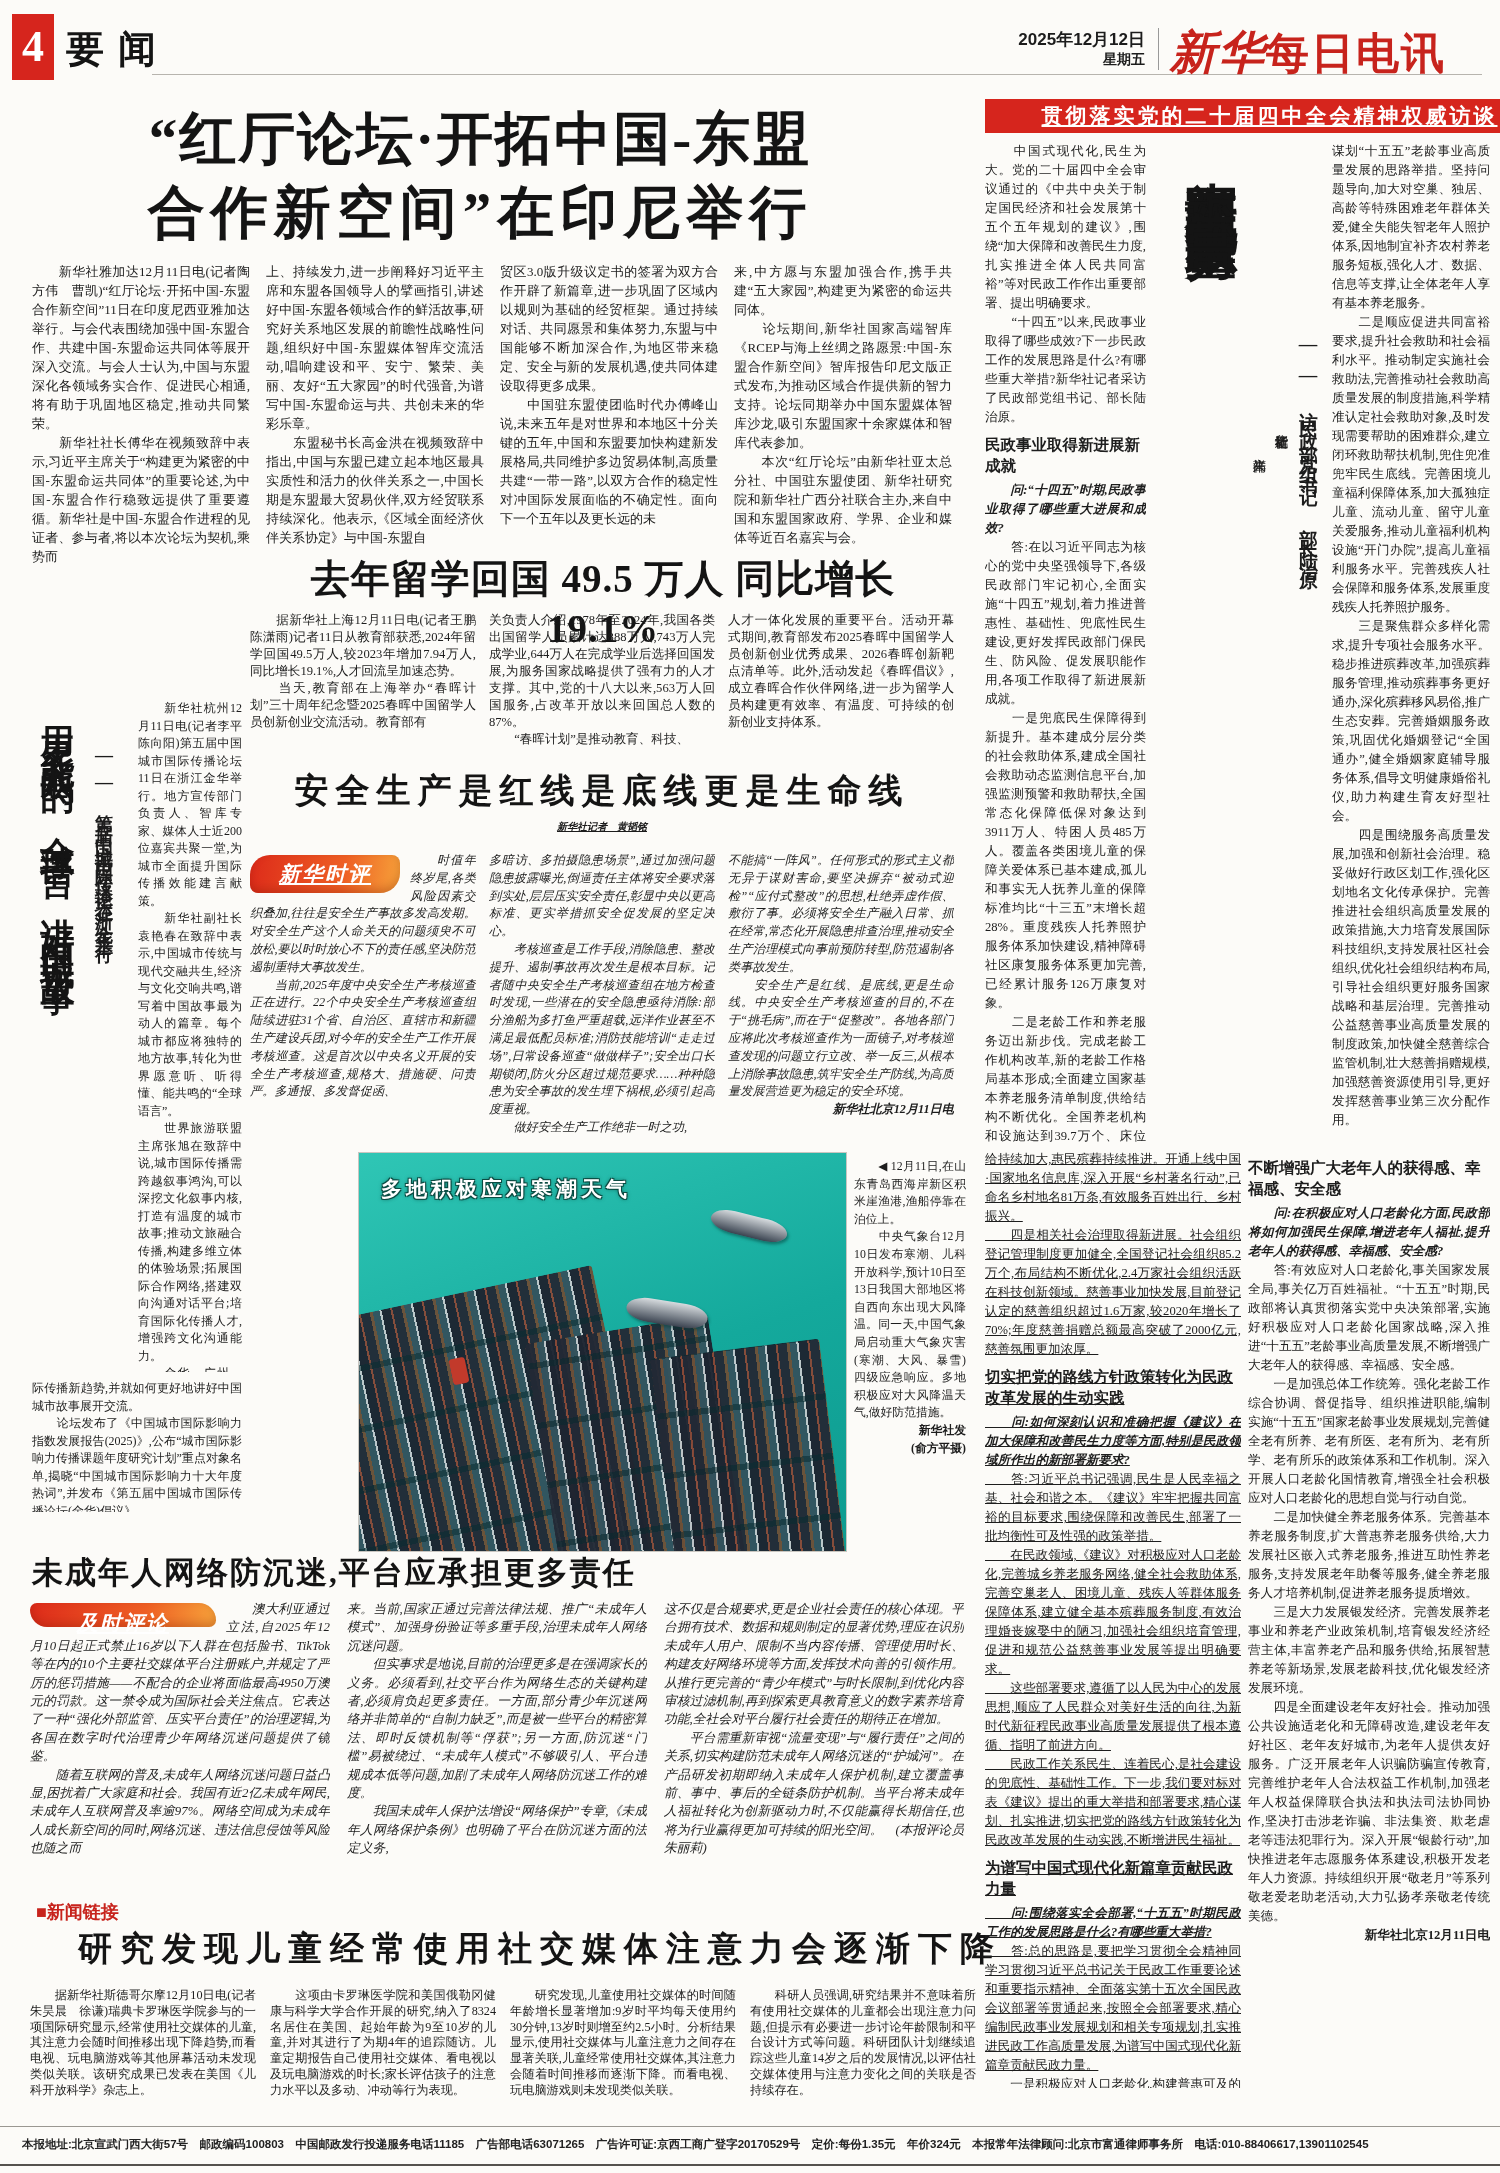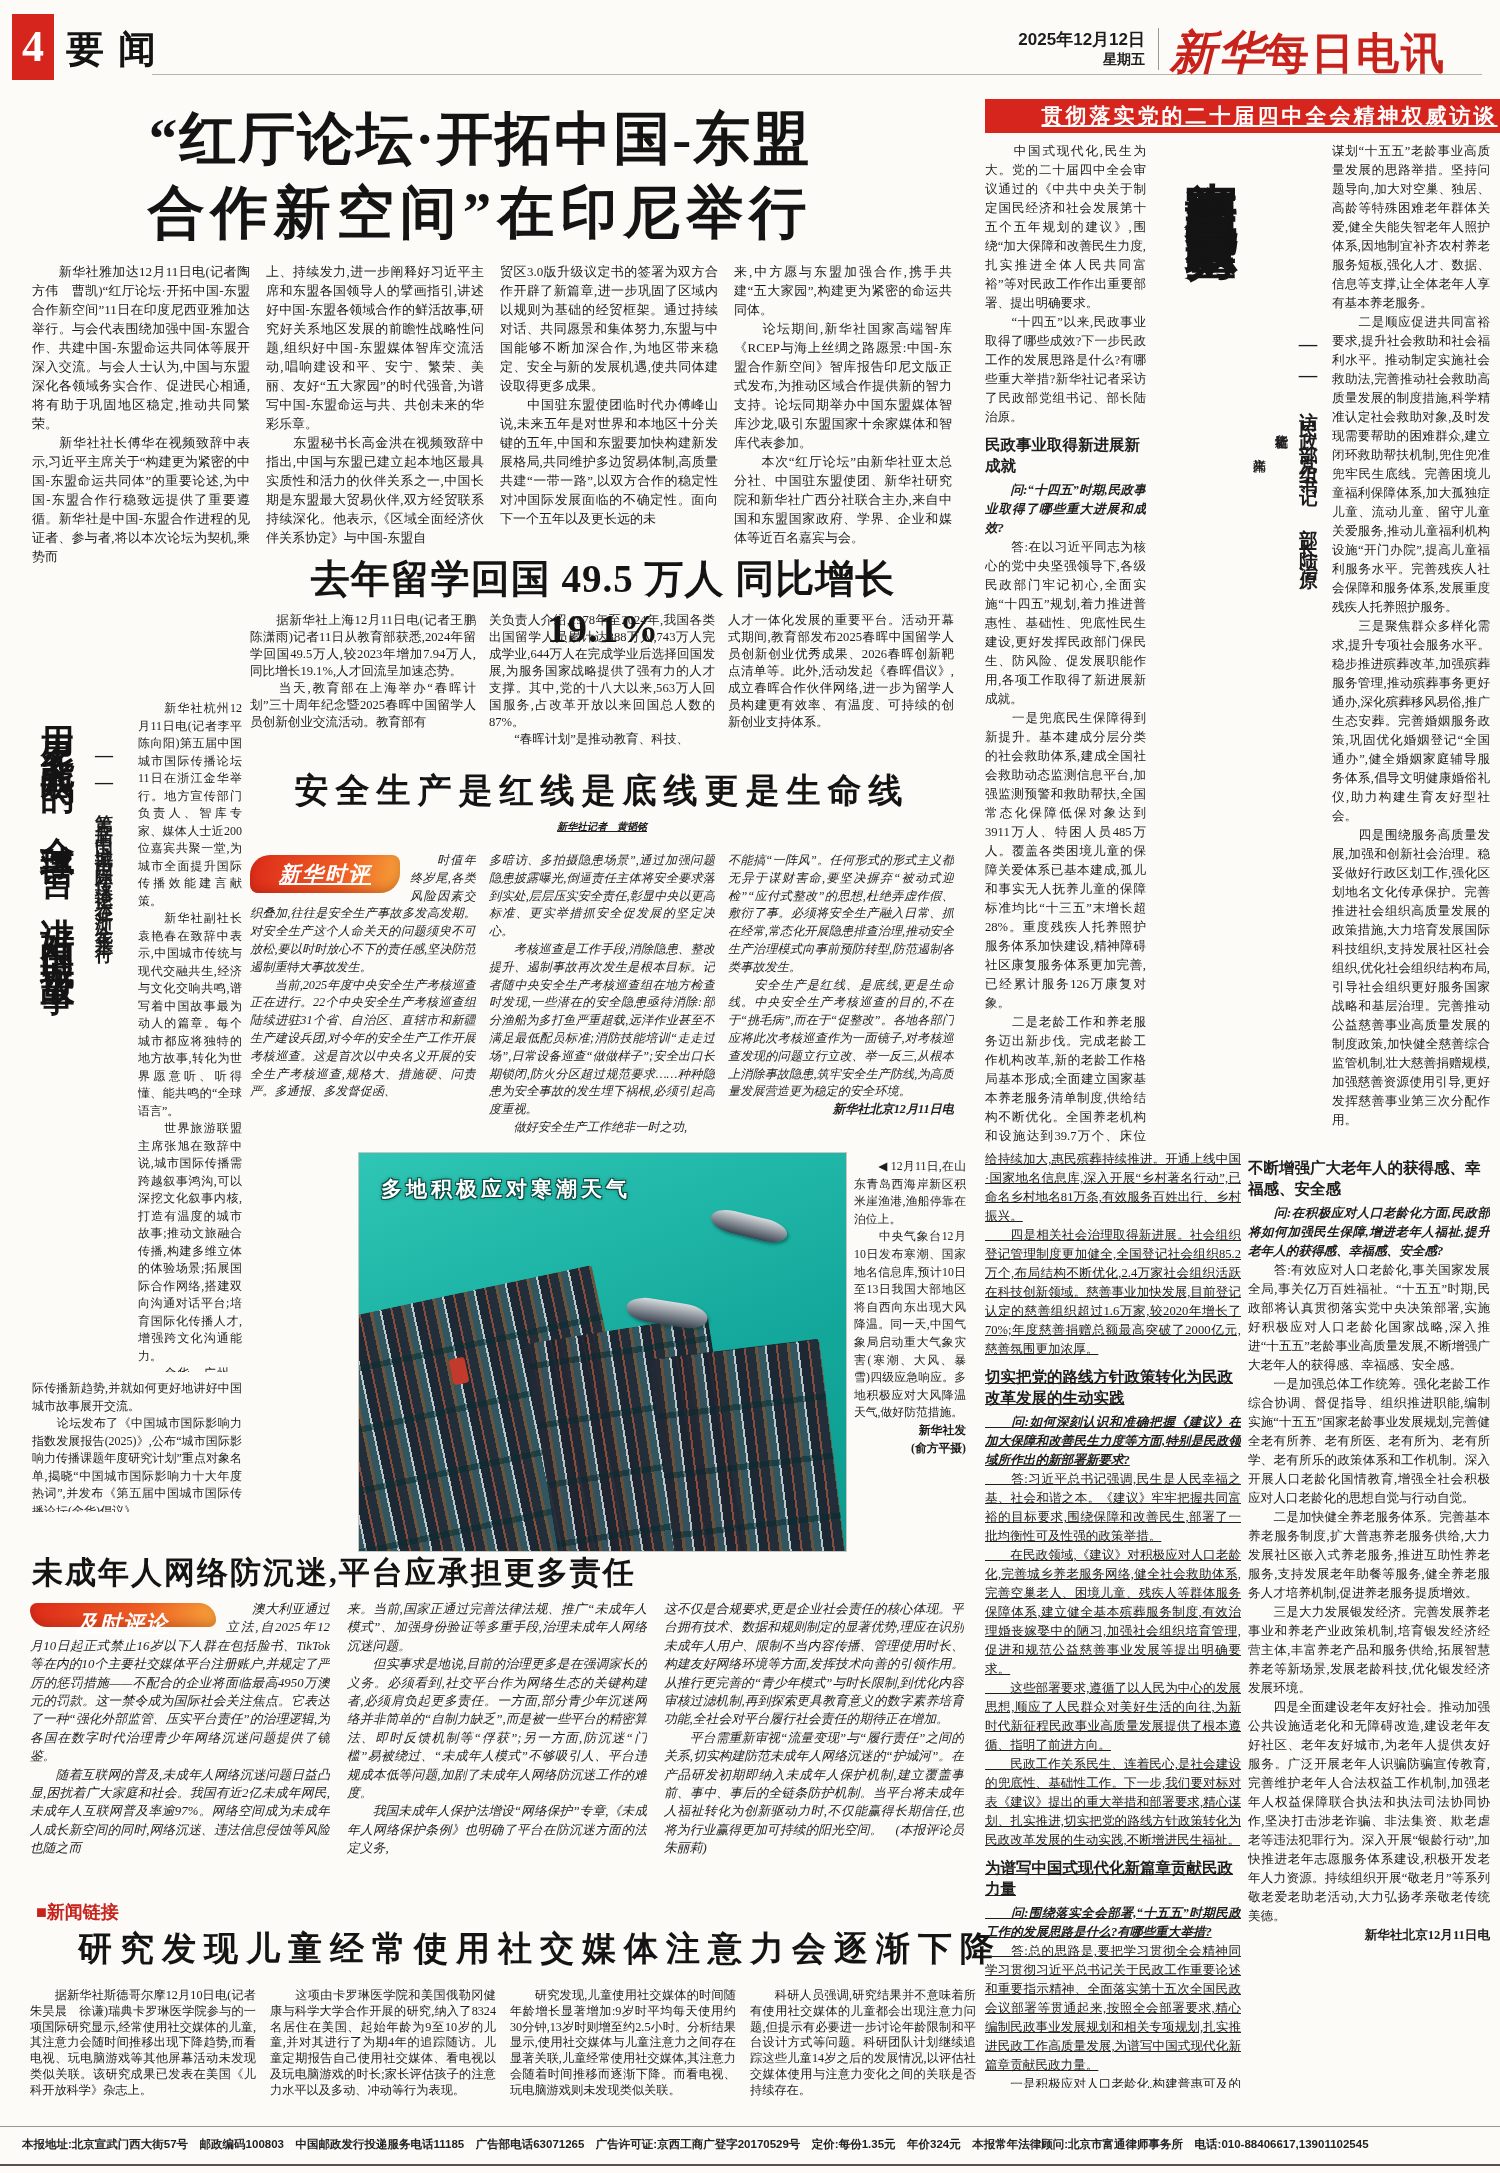--- a/index.html
+++ b/index.html
@@ -103,21 +103,21 @@
     <div class="raft" style="left:-34px;top:140px;width:300px;height:290px;transform:rotate(-12deg);"></div>
     <div class="raft" style="left:185px;top:175px;width:185px;height:260px;transform:rotate(-9deg);"></div>
     <div class="raft" style="left:305px;top:195px;width:170px;height:235px;transform:rotate(-7deg);"></div>
     <div class="abs" style="left:92px;top:205px;width:16px;height:26px;background:#c23a2b;border-radius:3px;transform:rotate(-12deg);"></div>
     <div class="boat" style="right:58px;top:62px;width:78px;height:22px;transform:rotate(14deg);"></div>
     <div class="boat" style="right:138px;top:148px;width:82px;height:24px;transform:rotate(9deg);"></div>
     <div id="pholabel">多地积极应对寒潮天气</div>
   </div>
   <div class="col" style="left:854px;top:1158px;width:112px;height:398px;font-size:11.8px;line-height:17.6px;">
     <div class="pre">　　◀ 12月11日,在山东青岛西海岸新区积米崖渔港,渔船停靠在泊位上。
-　　中央气象台12月10日发布寒潮、国家地名信息库,预计10日至13日我国大部地区将自西向东出现大风降温。同一天,中国气象局启动重大气象灾害(寒潮、大风、暴雪)四级应急响应。多地积极应对大风降温天气,做好防范措施。</div>
+　　中央气象台12月10日发布寒潮、儿科开放科学,预计10日至13日我国大部地区将自西向东出现大风降温。同一天,中国气象局启动重大气象灾害(寒潮、大风、暴雪)四级应急响应。多地积极应对大风降温天气,做好防范措施。</div>
     <div class="sig">新华社发</div>
     <div class="sig">(俞方平摄)</div>
   </div>
 
   <div class="abs hd" style="left:32px;top:1552px;width:640px;font-size:31px;letter-spacing:2px;">未成年人网络防沉迷,平台应承担更多责任</div>
   <div class="col kai" style="left:30px;top:1600px;width:300px;height:290px;font-size:12.8px;line-height:18.4px;">
     <div class="badge" style="width:186px;height:24px;line-height:40px;border-radius:8px 20px 8px 20px;">及时评论</div>
     <div class="pre" style="display:inline;">　　澳大利亚通过立法,自2025年12月10日起正式禁止16岁以下人群在包括脸书、TikTok等在内的10个主要社交媒体平台注册账户,并规定了严厉的惩罚措施——不配合的企业将面临最高4950万澳元的罚款。这一禁令成为国际社会关注焦点。它表达了一种“强化外部监管、压实平台责任”的治理逻辑,为各国在数字时代治理青少年网络沉迷问题提供了镜鉴。
 　　随着互联网的普及,未成年人网络沉迷问题日益凸显,困扰着广大家庭和社会。我国有近2亿未成年网民,未成年人互联网普及率逾97%。网络空间成为未成年人成长新空间的同时,网络沉迷、违法信息侵蚀等风险也随之而</div>
   </div>

